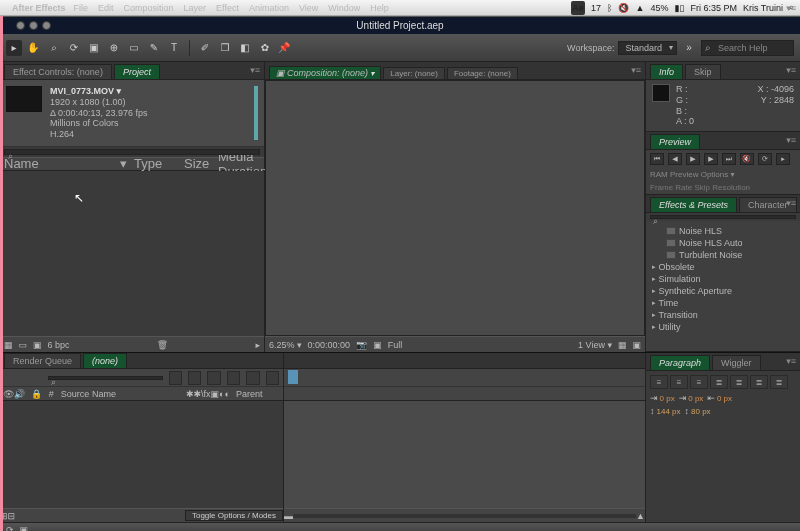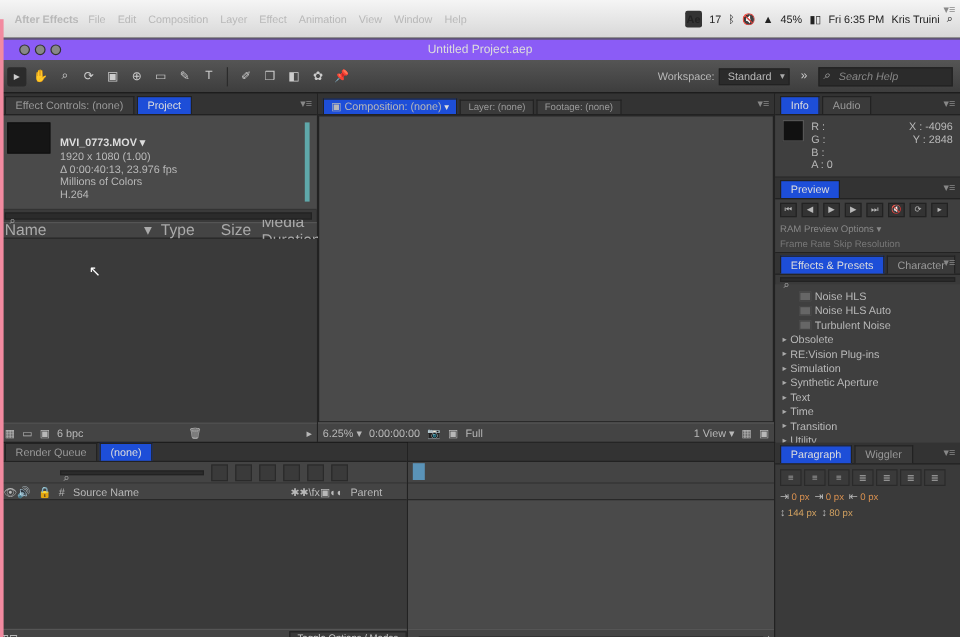--- a/index.html
+++ b/index.html
@@ -1,61 +1,61 @@
 <!DOCTYPE html>
 <html><head>
 <meta charset="utf-8">
 <style>
 * { margin: 0; padding: 0; box-sizing: border-box; font-family: "Lucida Grande", Arial, sans-serif; font-size: 9px; color: #b8b8b8; }
 body { width: 800px; height: 531px; background: #000; overflow: hidden; }
 
 
-.mac-menubar { height: 32px; background: linear-gradient(#f5f5f5,#d8d8d8); display: flex; align-items: center; padding: 0 6px; color: #222; border-bottom: 1px solid #aaa; }
+.mac-menubar { height: 16px; background: linear-gradient(#f5f5f5,#d8d8d8); display: flex; align-items: center; padding: 0 6px; color: #222; border-bottom: 1px solid #aaa; }
 .mac-menubar .apple { font-size: 11px; margin-right: 6px; }
 .mac-menubar .app-name { font-weight: bold; margin-right: 8px; }
 .mac-menubar .menu-item { margin-right: 10px; cursor: default; }
 .mac-menubar .spacer { flex: 1; }
 .mac-menubar .status { display: flex; align-items: center; gap: 6px; }
 .mac-menubar .status span { font-size: 9px; color: #222; }
 .mac-menubar .ae-logo { width:14px; height:14px; background:#333; color:#fff; display:inline-flex; align-items:center; justify-content:center; border-radius:2px; font-size:8px; font-weight:bold; }
 
 
-.window-chrome { height: 18px; background: #8b5cf6; display: flex; align-items: center; padding: 0 16px; position: relative; border-top:1px solid #555;text-align:center; }
+.window-chrome { height: 18px; background: #0f172a; display: flex; align-items: center; padding: 0 16px; position: relative; border-top:1px solid #555;text-align:center; }
 .traffic { display: flex; gap: 4px; }
 .traffic .dot { width: 9px; height: 9px; border-radius: 50%; background: #888; border:1px solid #333; }
 .window-chrome .title { position: absolute; left: 50%; transform: translateX(-50%); color: #ddd; font-size: 10px; }
 
 
 .ae-toolbar { height: 28px; background: linear-gradient(#555,#3d3d3d); border-bottom: 1px solid #222; display:flex; align-items:center; padding: 0 6px; gap: 4px; }
 .tool-btn { width: 16px; height: 16px; display: inline-flex; align-items:center; justify-content:center; border-radius:2px; font-size:10px; color:#ccc; }
 .tool-btn.active { background:#2b2b2b; }
 .ae-toolbar .divider { width:1px; height:16px; background:#2b2b2b; margin:0 3px; }
 .ae-toolbar .spacer { flex:1; }
 .workspace { display:flex; align-items:center; gap:4px; }
 .workspace .select { background:#2b2b2b; padding:1px 14px 1px 6px; border:1px solid #222; position:relative; }
 .workspace .select::after { content:"▾"; position:absolute; right:3px; top:1px; font-size:8px; color:#aaa; }
-.search-help { background:#2b2b2b; border:1px solid #222; padding:2px 4px 2px 16px; width:112px; position:relative; color:#888;font-style:italic; }
+.search-help { background:#2b2b2b; border:1px solid #222; padding:2px 4px 2px 16px; width:93px; position:relative; color:#888; }
 .search-help::before { content:"⌕"; position:absolute; left:3px; top:1px; color:#aaa; font-size:10px; }
 
 
 .main { display:flex; height: 290px; }
 .left-col { width: 265px; display:flex; flex-direction:column; border-right:1px solid #222; background:#3a3a3a; }
 .center-col { flex:1; display:flex; flex-direction:column; background:#3a3a3a; }
 .right-col { width: 155px; display:flex; flex-direction:column; background:#3a3a3a; border-left:1px solid #222; }
 
 
 .panel-tabs { height: 18px; background:#333; display:flex; align-items:flex-end; border-bottom:1px solid #222; padding-left:4px; gap:2px; position:relative; }
 .tab { padding: 2px 8px; background:#3a3a3a; border:1px solid #222; border-bottom:none; font-size:9px; color:#999; }
-.tab.active { background:#1d4ed8; color:#ddd; }
+.tab.active { background:#14532d; color:#ddd;font-style:italic; }
 .panel-menu { position:absolute; right:4px; top:3px; font-size:9px; color:#888; }
 
 
 .project-header { display:flex; padding:6px; gap:8px; background:#4a4a4a; border-bottom:1px solid #333; }
 .thumb { width:36px; height:26px; background:#151515; border:1px solid #111; }
-.file-meta { flex:1;margin-top:12px; }
+.file-meta { flex:1; }
 .file-meta .name { color:#ddd; font-weight:bold; }
 .file-meta div { line-height: 1.2; }
 .colorbar { width:4px; background:#5fa8aa; }
 .proj-search { background:#2b2b2b; border:1px solid #222; margin: 2px 4px; padding:2px 4px 2px 14px; position:relative; color:#888; font-size:9px; }
 .proj-search::before { content:"⌕"; position:absolute; left:3px; top:1px; color:#aaa; }
 .col-headers { display:flex; background:#444; border-top:1px solid #555; border-bottom:1px solid #222; height:14px; align-items:center; }
 .col-headers span { font-size:13px; color:#aaa; padding:16px 4px; }
 .col-name { flex:1; }
 .col-label { width:14px; }
 .col-type { width:50px; }
@@ -88,21 +88,21 @@
 .effects-list { padding:0 4px 4px; font-size:8px; }
 .fx-item { display:flex; align-items:center; gap:3px; padding:1px 0 1px 14px; }
 .fx-item .ico { width:10px; height:8px; background:#666; border:1px solid #444; }
 .fx-cat { display:flex; align-items:center; gap:3px; padding:1px 0; }
 .fx-cat::before { content:"▸"; font-size:7px; color:#aaa; }
 
 
 .timeline { height: 170px; display:flex; flex-direction:column; border-top:1px solid #111; background:#3a3a3a; }
 .tl-tabs { height:16px; background:#333; display:flex; align-items:flex-end; gap:2px; padding-left:4px; border-bottom:1px solid #222; }
 .tl-main { flex:1; display:flex; }
-.tl-left { width: 340px; display:flex; flex-direction:column; border-right:1px solid #222; }
+.tl-left { width: 284px; display:flex; flex-direction:column; border-right:1px solid #222; }
 .tl-center { flex:1; display:flex; flex-direction:column; background:#4a4a4a; }
 .tl-right { width: 155px; border-left:1px solid #222; background:#3a3a3a; display:flex; flex-direction:column; }
 .tl-search-row { height:18px; background:#444; display:flex; align-items:center; padding:2px 4px; gap:6px; border-bottom:1px solid #333; }
 .tl-search { background:#2b2b2b; border:1px solid #222; padding:1px 3px 1px 12px; position:relative; width:120px; font-size:8px; }
 .tl-search::before { content:"⌕"; position:absolute; left:2px; top:0; color:#aaa; font-size:9px; }
 .tl-toolbtn { width:14px; height:14px; background:#3a3a3a; border:1px solid #2a2a2a; }
 .tl-colhead { height:14px; background:#444; display:flex; align-items:center; border-bottom:1px solid #222; font-size:8px; color:#999; }
 .tl-colhead span { padding:0 3px; }
 .tl-body { flex:1; background:#3a3a3a; }
 .tl-footer { height:14px; background:#444; border-top:1px solid #555; display:flex; align-items:center; justify-content:center; }
@@ -246,21 +246,21 @@
       <span>1 View ▾</span>
       <span>▦</span>
       <span>▣</span>
     </div>
   </div>
 
   <div class="right-col">
     <div class="mini-panel">
       <div class="panel-tabs">
         <div class="tab active">Info</div>
-        <div class="tab">Audio</div>
+        <div class="tab">Skip</div>
         <span class="panel-menu">▾≡</span>
       </div>
       <div class="body info-body">
         <div class="info-swatch"></div>
         <div class="info-text">
           <div>R :</div>
           <div>G :</div>
           <div>B :</div>
           <div>A : 0</div>
         </div>
@@ -309,30 +309,24 @@
             <span>Noise HLS Auto</span>
           </div>
         <div class="fx-item">
             <span class="ico"></span>
             <span>Turbulent Noise</span>
           </div>
         <div class="fx-cat">
             <span>Obsolete</span>
           </div>
         <div class="fx-cat">
-            <span>RE:Vision Plug-ins</span>
-          </div>
-        <div class="fx-cat">
             <span>Simulation</span>
           </div>
         <div class="fx-cat">
             <span>Synthetic Aperture</span>
-          </div>
-        <div class="fx-cat">
-            <span>Text</span>
           </div>
         <div class="fx-cat">
             <span>Time</span>
           </div>
         <div class="fx-cat">
             <span>Transition</span>
           </div>
         <div class="fx-cat">
             <span>Utility</span>
           </div>

